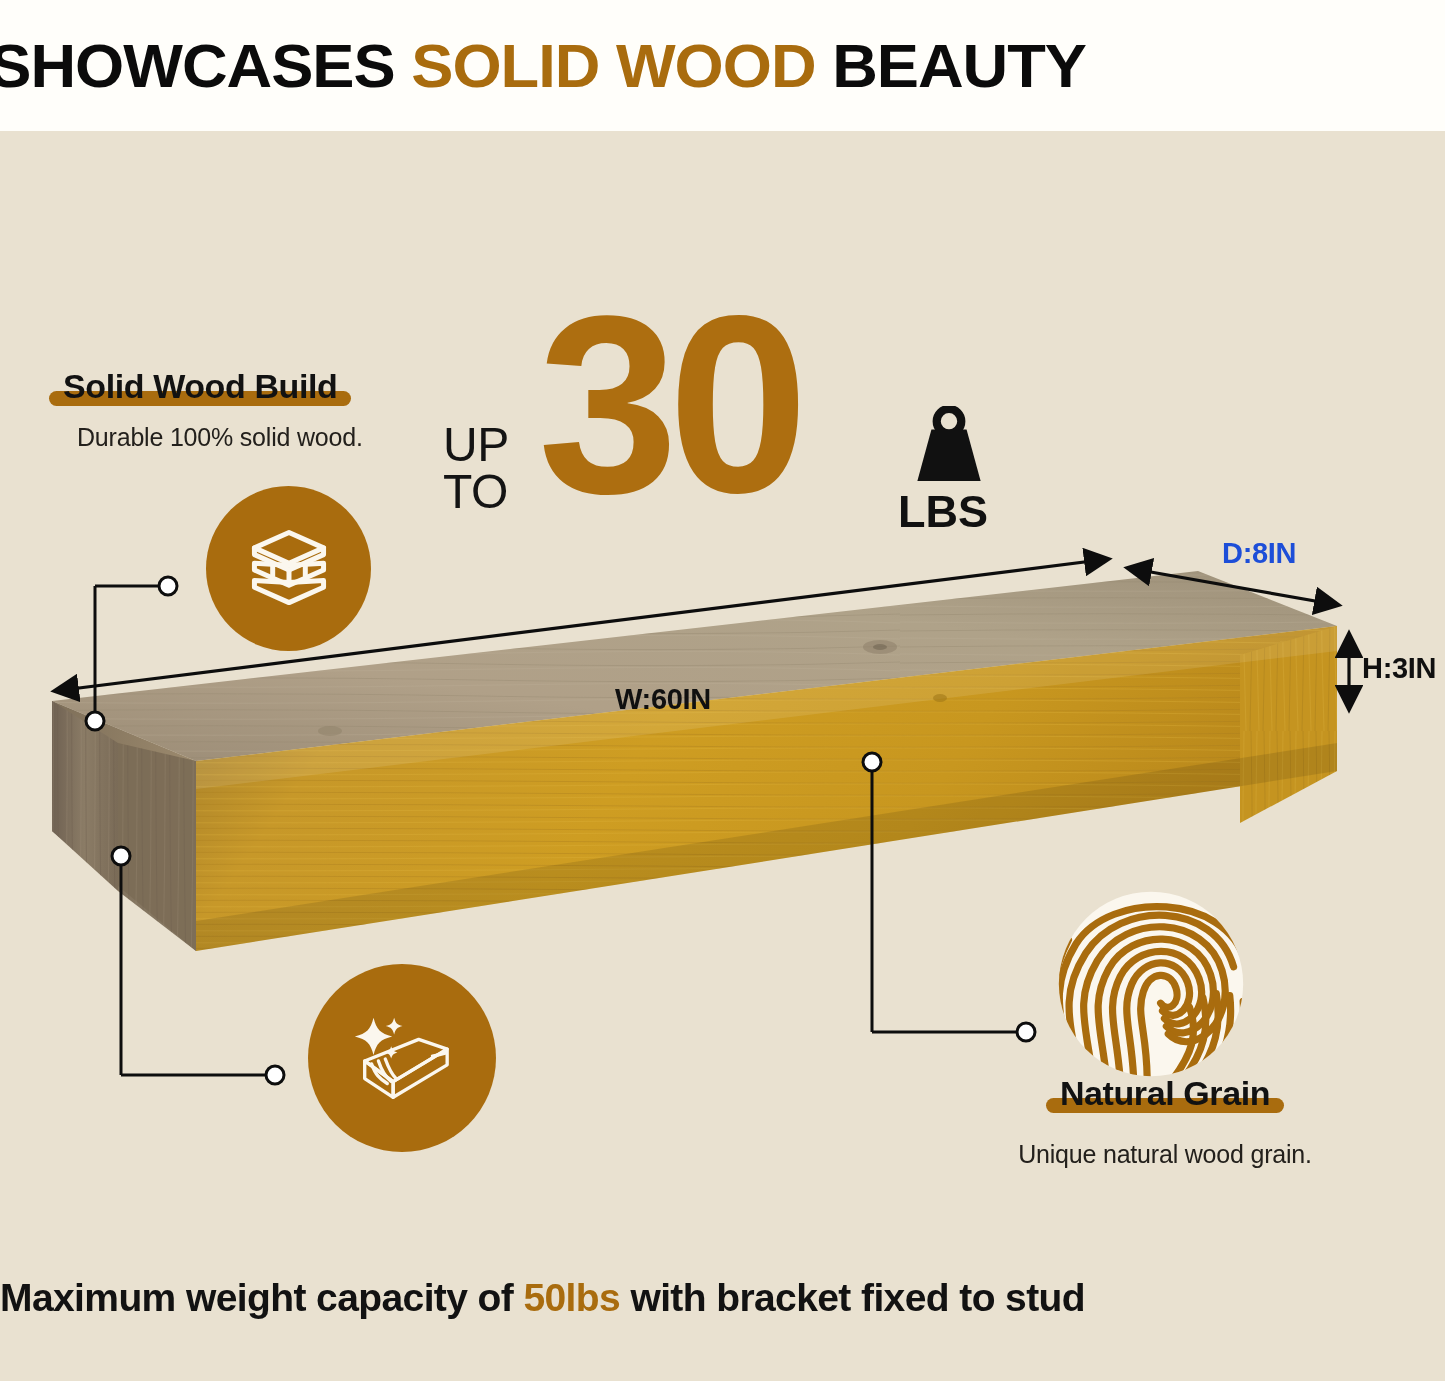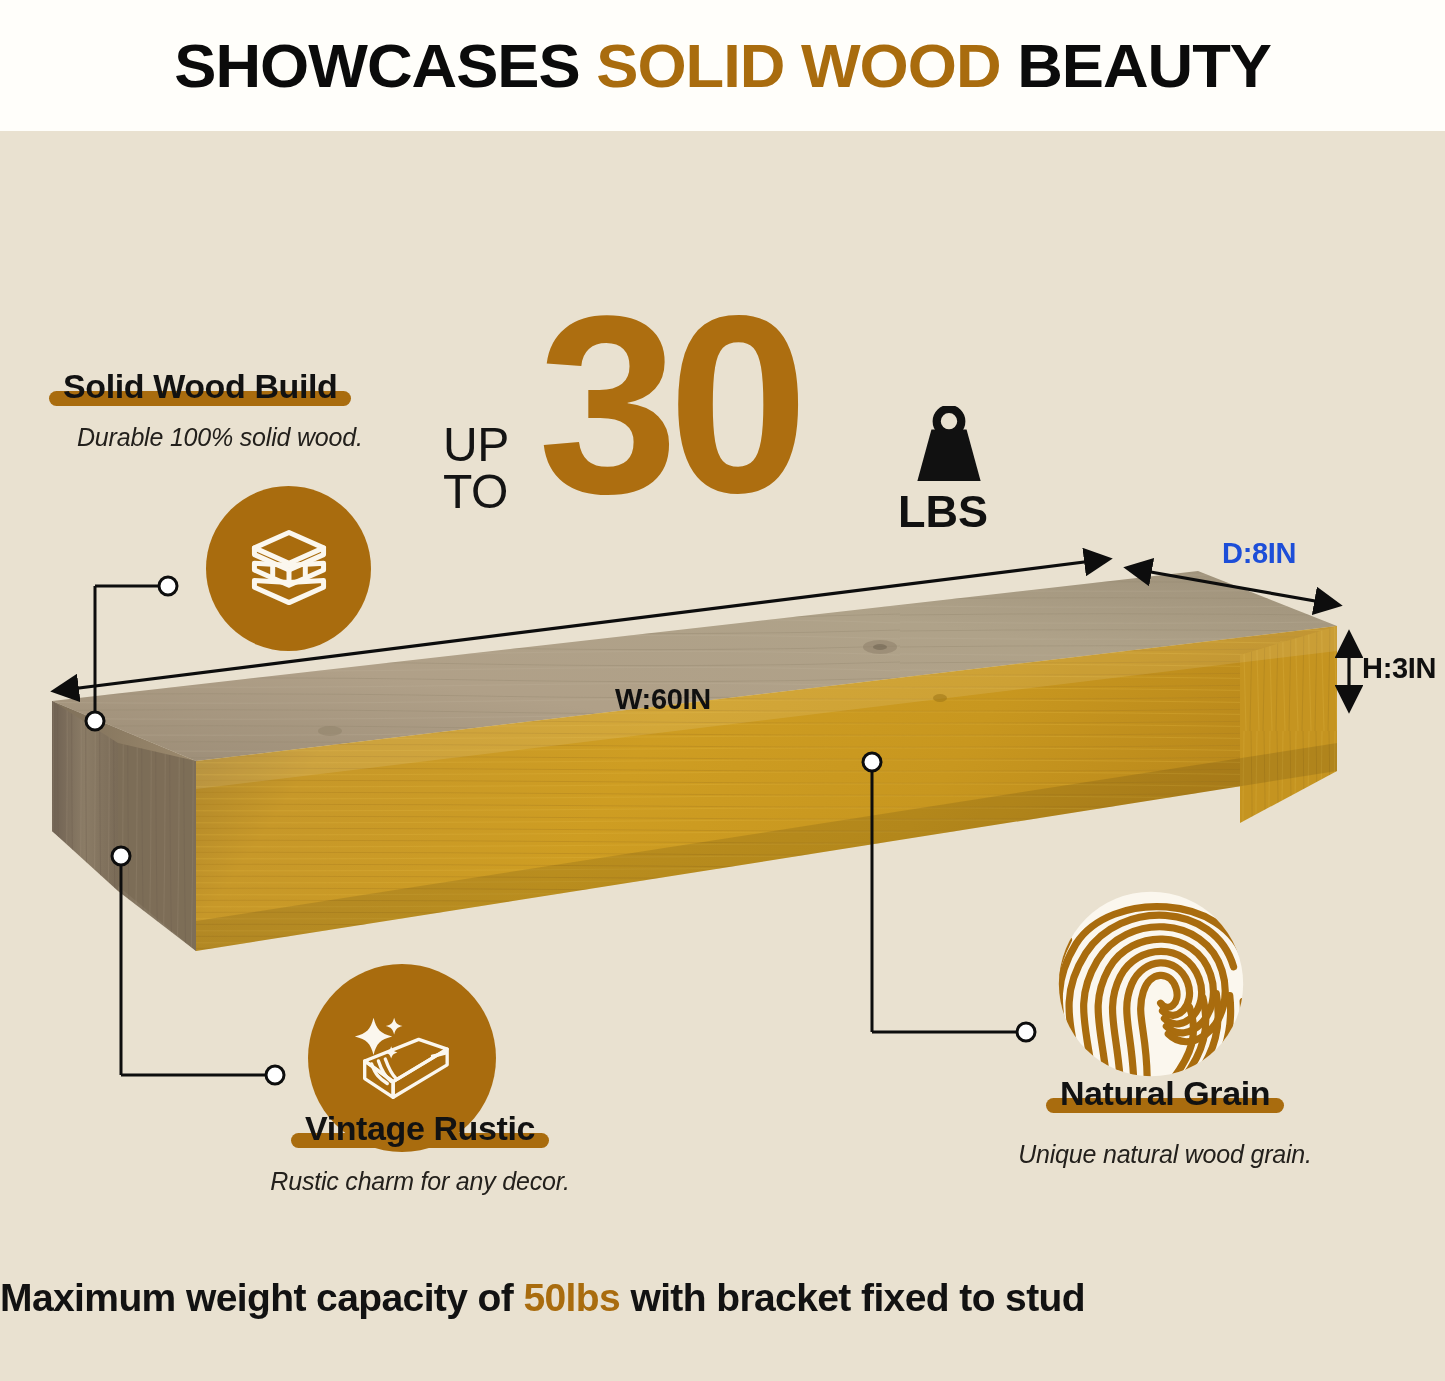--- a/index.html
+++ b/index.html
@@ -6,21 +6,21 @@
   html,body { background:#ffffff; }
   body {
     width:1445px; height:1381px; position:relative; overflow:hidden;
     font-family:"Liberation Sans", sans-serif;
   }
 
   
   #header-band{
     position:absolute; left:0; top:0; width:1445px; height:131px;
     background:#FFFEFA;
-    display:flex; align-items:center; justify-content:center;
+    display:flex; align-items:center; justify-content:flex-start;
   }
   #headline{
     font-size:62px; font-weight:900; letter-spacing:-1px;
     white-space:nowrap; line-height:1;
     font-family:"Liberation Sans", sans-serif;
     transform:scaleX(1.02);
   }
   #headline .blk{ color:#0B0B0B; }
   #headline .brn{ color:#A96C0E; }
 
@@ -57,21 +57,21 @@
     position:relative; display:inline-block;
     font-size:34px; font-weight:800; color:#121212;
     letter-spacing:-0.4px; line-height:1.05; z-index:2;
     padding:0 4px;
   }
   .feat-title .hl{
     position:absolute; left:-10px; right:-10px; bottom:-1px; height:15px;
     background:#A96C0E; border-radius:8px; z-index:-1;
   }
   .feat-sub{
-    font-size:25px; font-weight:400; color:#23201C; letter-spacing:-0.2px;font-style:italic;
+    font-size:25px; font-weight:400; color:#23201C; letter-spacing:-0.2px;
   }
 
   #f-solid{ position:absolute; left:32px; top:238px;margin-left:27px; }
   #f-solid .feat-sub{ margin-top:18px; margin-left:18px; }
 
   #f-vintage{ position:absolute; left:270px; top:980px; text-align:center; width:300px;}
   #f-vintage .feat-sub{ margin-top:20px; }
 
   #f-grain{ position:absolute; left:1005px; top:945px; text-align:center; width:320px;}
   #f-grain .feat-sub{ margin-top:28px; }
@@ -254,27 +254,20 @@
       <polygon points="17,58 46,79 46,95 17,76"></polygon>
       <polygon points="46,79 101,46 101,62 46,95"></polygon>
 
       <path d="M24 61 C28 72 32 76 40 81"></path>
       <path d="M31 58 C35 70 39 75 44 79"></path>
       <path d="M38 56 C42 67 45 72 49 76"></path>
       <path d="M86 53 C92 52 96 51 99 50"></path>
     </svg>
   </div>
 
-  <div id="f-vintage">
-    <div class="feat-title">
-      <span class="hl"></span>
-      <span>Vintage Rustic</span>
-    </div>
-    <div class="feat-sub">Rustic charm for any decor.</div>
-  </div>
 
   <div class="icon-circle" id="ic-grain">
     <svg viewBox="0 0 200 200" width="192" height="192">
       <defs>
         <clipPath id="cclip">
             <circle cx="100" cy="100" r="96"></circle>
           </clipPath>
       </defs>
       <g clip-path="url(#cclip)">
         <rect width="200" height="200" fill="#FBF7EE"></rect>

